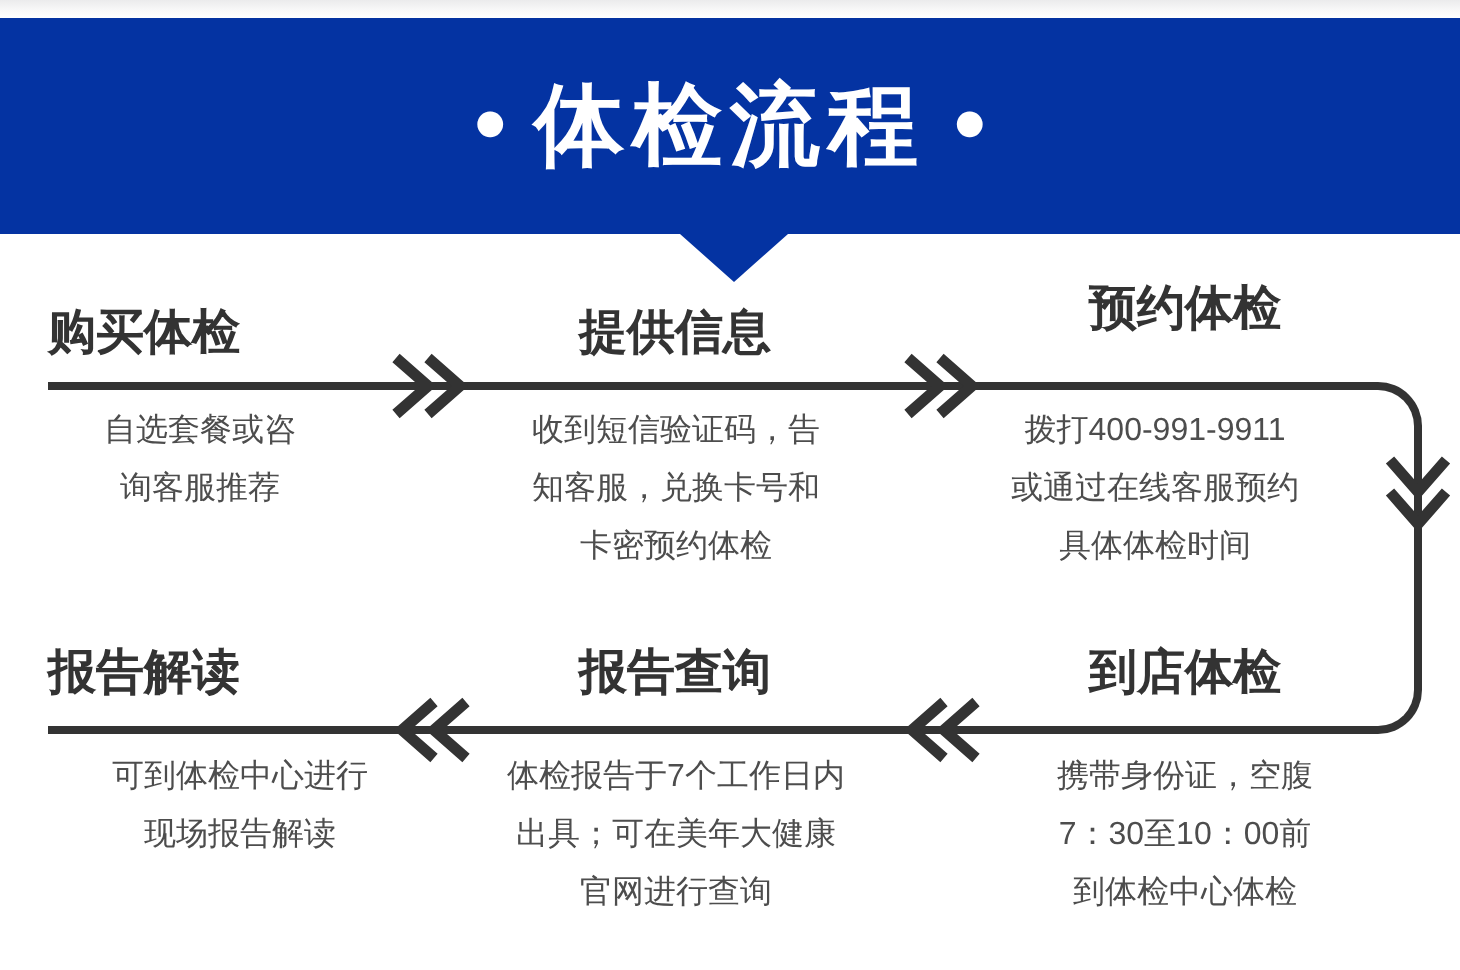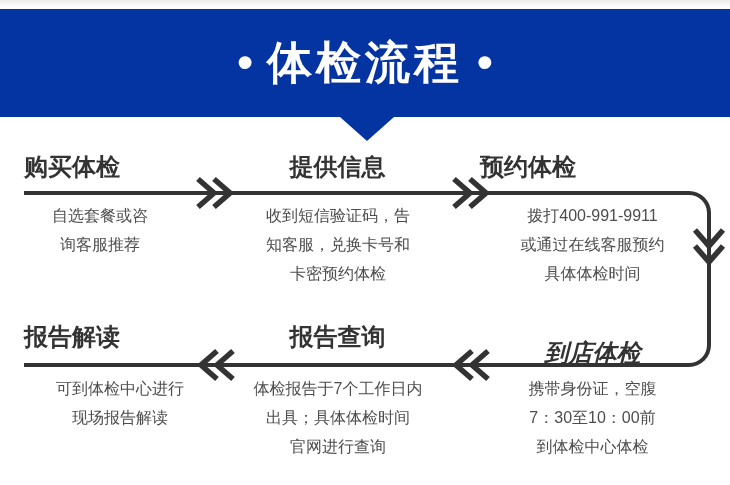--- a/index.html
+++ b/index.html
@@ -59,24 +59,24 @@
     position:absolute;
     color:var(--desc-text,#4d4d4d);
     font-size:16px;line-height:29px;
     text-align:center;white-space:nowrap;
   }
   
   .t1{left:24px;top:150px;}
   .d1{left:8px;top:201px;width:184px;}
   .t2{left:225px;top:150px;width:225px;text-align:center;}
   .d2{left:218px;top:201px;width:240px;}
-  .t3{left:480px;top:150px;width:225px;text-align:left;}
-  .d3{left:480px;top:201px;width:225px;}
+  .t3{left:480px;top:138px;width:225px;text-align:center;}
+  .d3{left:465px;top:201px;width:225px;}
   
-  .t4{left:480px;top:336px;width:225px;text-align:center;font-style:italic;}
+  .t4{left:480px;top:320px;width:225px;text-align:center;}
   .d4{left:480px;top:374px;width:225px;}
   .t5{left:225px;top:320px;width:225px;text-align:center;}
   .d5{left:218px;top:374px;width:240px;}
   .t6{left:24px;top:320px;}
   .d6{left:20px;top:374px;width:200px;}
   .chev{position:absolute;line-height:0;}
   .chev svg{display:block;}
   .chev-r1{left:194px;top:174px;}
   .chev-r2{left:450px;top:174px;}
   .chev-l1{left:452px;top:346px;}
@@ -122,21 +122,21 @@
 <div class="step-title t4">到店体检</div>
 <div class="step-desc d4">
   <div>携带身份证，空腹</div>
   <div>7：30至10：00前</div>
   <div>到体检中心体检</div>
 </div>
 
 <div class="step-title t5">报告查询</div>
 <div class="step-desc d5">
   <div>体检报告于7个工作日内</div>
-  <div>出具；具体体检时间</div>
+  <div>出具；可在美年大健康</div>
   <div>官网进行查询</div>
 </div>
 
 <div class="step-title t6">报告解读</div>
 <div class="step-desc d6">
   <div>可到体检中心进行</div>
   <div>现场报告解读</div>
 </div>
 
 <div class="chev chev-r1">

